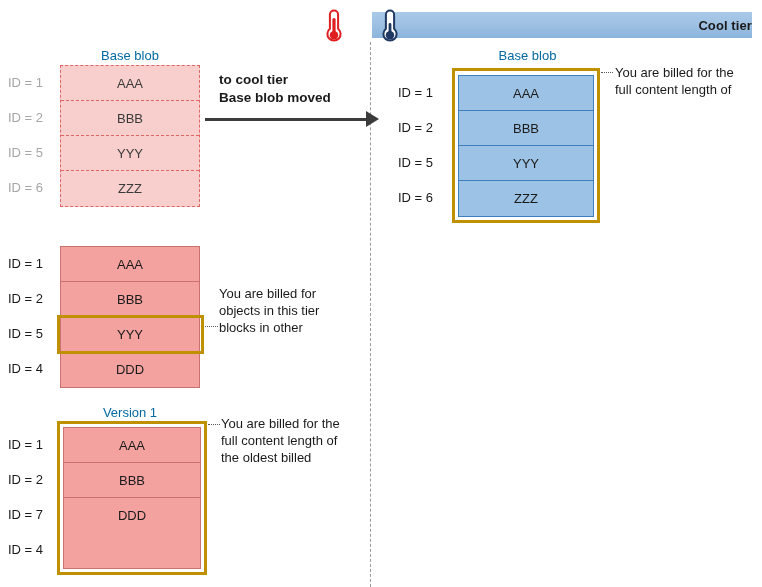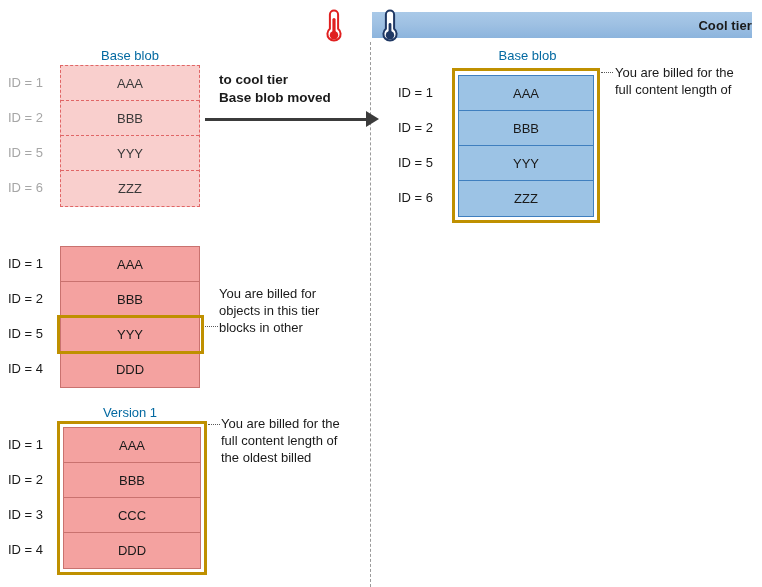--- a/index.html
+++ b/index.html
@@ -250,30 +250,29 @@
     <div>You are billed for</div>
     <div>objects in this tier</div>
     <div>blocks in other</div>
   </div>
 
   <div class="table-title" style="left:60px; top:405px; width:140px;">Version 1</div>
 
   <div class="id-col" style="left:8px; top:427px; width:48px;">
     <div class="id">ID = 1</div>
     <div class="id">ID = 2</div>
-    <div class="id">ID = 3</div>
+    <div class="id">ID = 7</div>
     <div class="id">ID = 4</div>
   </div>
 
   <div class="gold-box" style="left:57px; top:421px; width:150px; height:154px;"></div>
 
   <div class="blocks pink" style="left:63px; top:427px; width:138px; height:142px;">
     <div class="cell">AAA</div>
     <div class="cell">BBB</div>
-    <div class="cell">CCC</div>
     <div class="cell">DDD</div>
   </div>
 
   <div class="leader" style="left:208px; top:424px; width:12px;"></div>
   <div class="annot" style="left:221px; top:415px; width:150px;">
     <div>You are billed for the</div>
     <div>full content length of</div>
     <div>the oldest billed</div>
   </div>
 

